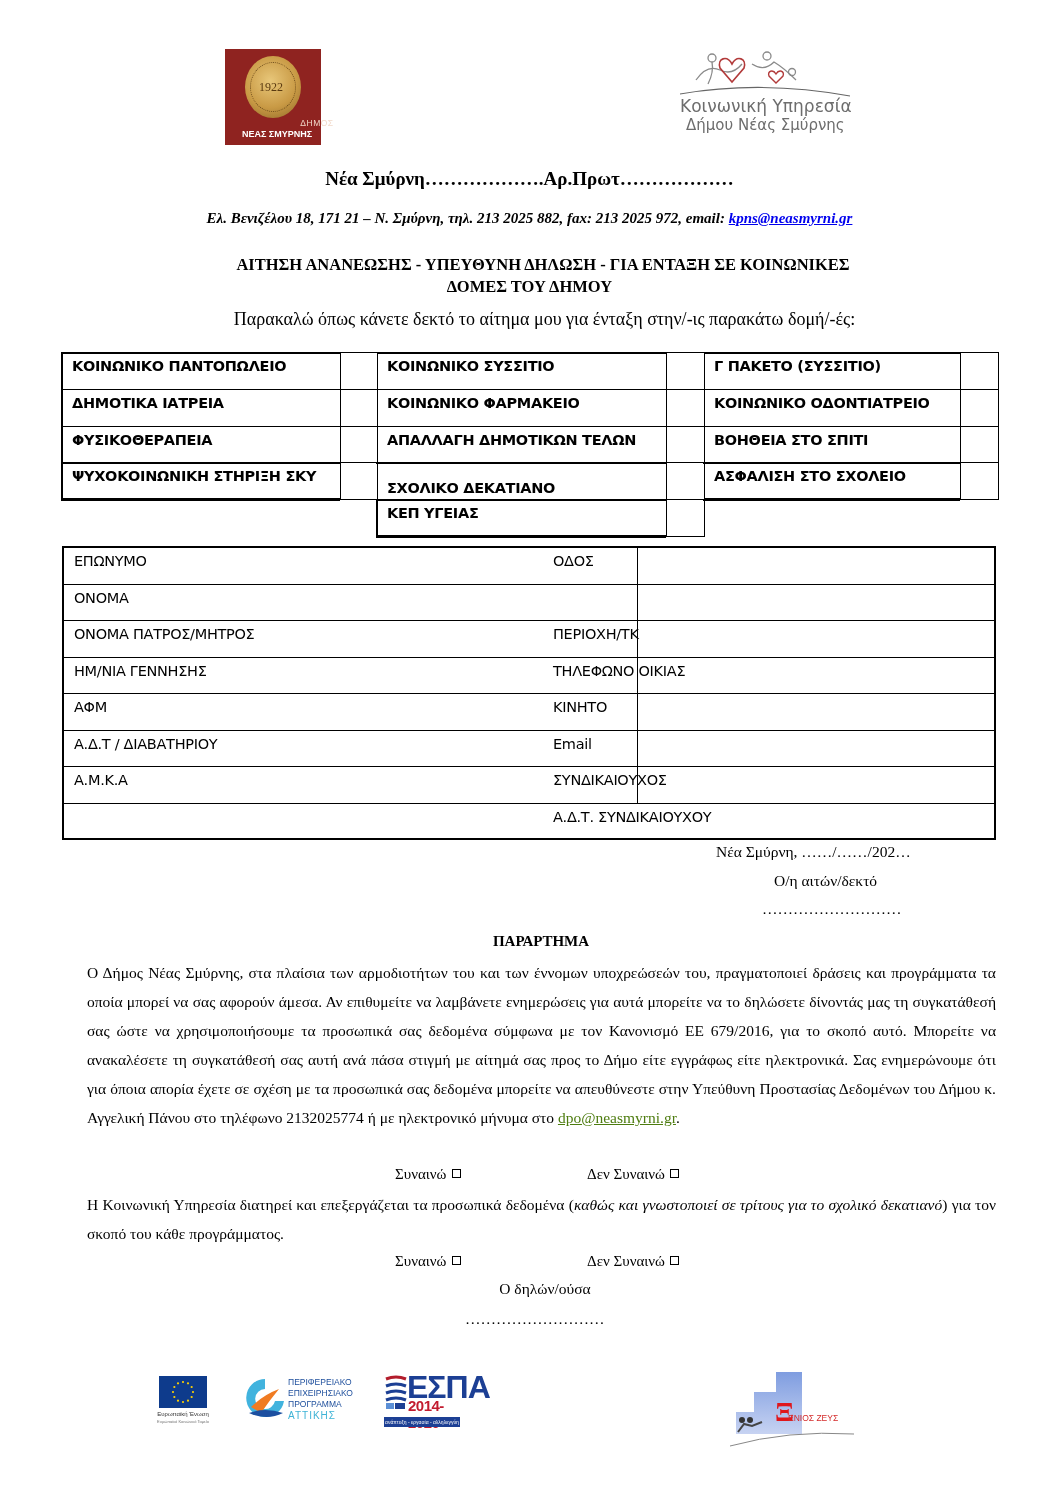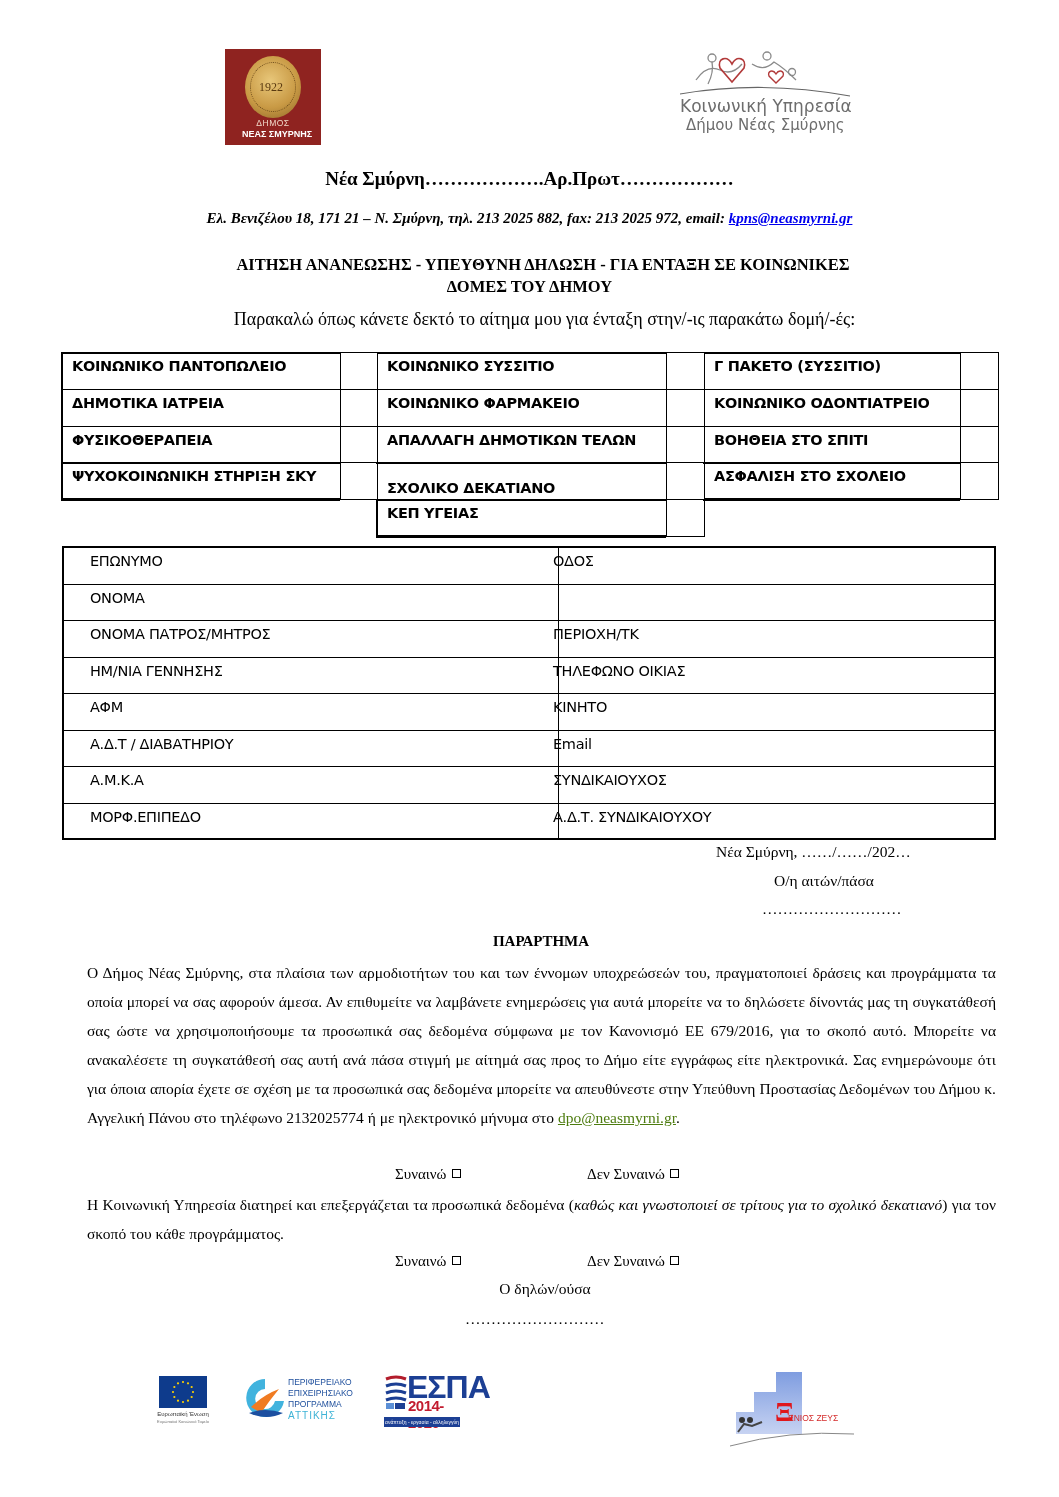--- a/index.html
+++ b/index.html
@@ -6,21 +6,21 @@
   body { width: 1059px; height: 1497px; position: relative; overflow: hidden; color: #000; }
   .abs { position: absolute; }
   .serif { font-family: "Liberation Serif", "DejaVu Serif", serif; }
 
   
   .logo-dimos { left: 225px; top: 49px; width: 96px; height: 96px; background: #8f2320; }
   .logo-dimos .coin { position: absolute; left: 20px; top: 7px; width: 56px; height: 62px; border-radius: 50%;
      background: radial-gradient(circle at 45% 40%, #e8c77a 0%, #c99a45 55%, #8c6526 100%); }
   .logo-dimos .coin-ring { position:absolute; left:5px; top:6px; width:44px; height:48px; border-radius:50%; border:1px dotted #6b4a1a; }
   .logo-dimos .coin-year { position:absolute; left:14px; top:24px; font-size:12px; color:#5a3a10; font-family: "Liberation Serif", serif; }
-  .logo-dimos .l1 { position:absolute; left:0; width:96px; top:69px; text-align:center; color:#f1d9c9; font-size:8.5px; letter-spacing:0.5px; font-family:"Liberation Sans", sans-serif; }
+  .logo-dimos .l1 { position:absolute; left:0; width:96px; top:69px; text-align:center; color:#f1d9c9; font-size:8.5px; letter-spacing:0.5px; font-family:"Liberation Sans", sans-serif;padding-left:44px; }
   .logo-dimos .l2 { position:absolute; left:0; width:104px; top:80px; text-align:center; color:#ffffff; font-size:9px; font-weight:bold; font-family:"Liberation Sans", sans-serif; }
 
   .logo-koin { left: 672px; top: 50px; width: 190px; height: 92px; }
   .logo-koin .k1 { position:absolute; left:8px; top:46px; font-size:17px; color:#6d6d6d; font-family:"DejaVu Sans", sans-serif; }
   .logo-koin .k2 { position:absolute; left:14px; top:66px; font-size:15px; color:#6d6d6d; font-family:"DejaVu Sans", sans-serif; }
 
   
   .hdr-line { left: 0; width: 1059px; top: 168px; text-align: center; font-weight: bold; font-size: 19px; }
   .addr-line { left: 0; width: 1059px; top: 210px; text-align: center; font-weight: bold; font-style: italic; font-size: 15px; }
   .addr-line a { color: #0000ee; text-decoration: underline; }
@@ -31,21 +31,21 @@
   
   .svc { position:absolute; border:2px solid #000; box-sizing:border-box; }
   .svc-label { position:absolute; font-family:"DejaVu Sans", sans-serif; font-weight:bold; font-size:14.5px; letter-spacing:-0.3px; white-space:nowrap; }
   .svc-box { position:absolute; border:1.5px solid #000; box-sizing:border-box; cursor:pointer; background:#fff; }
 
   
   .pinfo { left: 62px; top: 546px; width: 934px; height: 294px; border: 2px solid #000; box-sizing: border-box; }
   .prow { position:absolute; left:0; width:930px; height:36.5px; border-bottom:1.5px solid #000; box-sizing:border-box; }
   .prow:last-child { border-bottom: none; }
   .pcell { position:absolute; top:0; height:100%; box-sizing:border-box; }
-  .pcell.left { left:16px; width:479px; border-right:1.5px solid #000; }
+  .pcell.left { left:0; width:574px; border-right:1.5px solid #000; }
   .pcell.right { left:479px; width:451px; }
   .pcell span { position:absolute; left:10px; top:5px; font-family:"DejaVu Sans", sans-serif; font-size:14.5px; letter-spacing:-0.3px; }
 
   
   .sig-date { left: 716px; top: 843px; font-size: 15.5px; }
   .sig-role { left: 774px; top: 872px; font-size: 15.5px; }
   .sig-dots { left: 762px; top: 900px; font-size: 15.5px; }
 
   .annex-title { left: 0; width: 1082px; top: 933px; text-align: center; font-weight: bold; font-size: 15px; }
   .para { left: 87px; width: 909px; font-size: 15.5px; line-height: 29px; text-align: justify; }
@@ -212,32 +212,29 @@
       </div>
       <div class="prow" style="top: 219px;">
         <div class="pcell left">
           <span>Α.Μ.Κ.Α</span>
         </div>
         <div class="pcell right">
           <span>ΣΥΝΔΙΚΑΙΟΥΧΟΣ</span>
         </div>
       </div>
       <div class="prow" style="top: 255.5px; border-bottom: none;">
-        <div class="pcell left">
-          <span>ΜΟΡΦ.ΕΠΙΠΕΔΟ</span>
-        </div>
         <div class="pcell right">
           <span>Α.Δ.Τ. ΣΥΝΔΙΚΑΙΟΥΧΟΥ</span>
         </div>
       </div>
     </div>
 </div>
 
 <div class="abs serif sig-date">Νέα Σμύρνη, ……/……/202…</div>
-<div class="abs serif sig-role">Ο/η αιτών/πάσα</div>
+<div class="abs serif sig-role">Ο/η αιτών/δεκτό</div>
 <div class="abs serif sig-dots">………………………</div>
 
 <div class="abs serif annex-title">ΠΑΡΑΡΤΗΜΑ</div>
 <div class="abs serif para para1">
   <span>Ο Δήμος Νέας Σμύρνης, στα πλαίσια των αρμοδιοτήτων του και των έννομων υποχρεώσεών του, πραγματοποιεί δράσεις και προγράμματα τα οποία μπορεί να σας αφορούν άμεσα. Αν επιθυμείτε να λαμβάνετε ενημερώσεις για αυτά μπορείτε να το δηλώσετε δίνοντάς μας τη συγκατάθεσή σας ώστε να χρησιμοποιήσουμε τα προσωπικά σας δεδομένα σύμφωνα με τον Κανονισμό ΕΕ 679/2016, για το σκοπό αυτό. Μπορείτε να ανακαλέσετε τη συγκατάθεσή σας αυτή ανά πάσα στιγμή με αίτημά σας προς το Δήμο είτε εγγράφως είτε ηλεκτρονικά. Σας ενημερώνουμε ότι για όποια απορία έχετε σε σχέση με τα προσωπικά σας δεδομένα μπορείτε να απευθύνεστε στην Υπεύθυνη Προστασίας Δεδομένων του Δήμου κ. Αγγελική Πάνου στο τηλέφωνο 2132025774 ή με ηλεκτρονικό μήνυμα στο </span><a>dpo@neasmyrni.gr</a><span>.</span>
 </div>
 
 <div class="abs serif consent" style="left:395px;top:1166px;">
   <span>Συναινώ</span><span class="chk"></span>
 </div>

